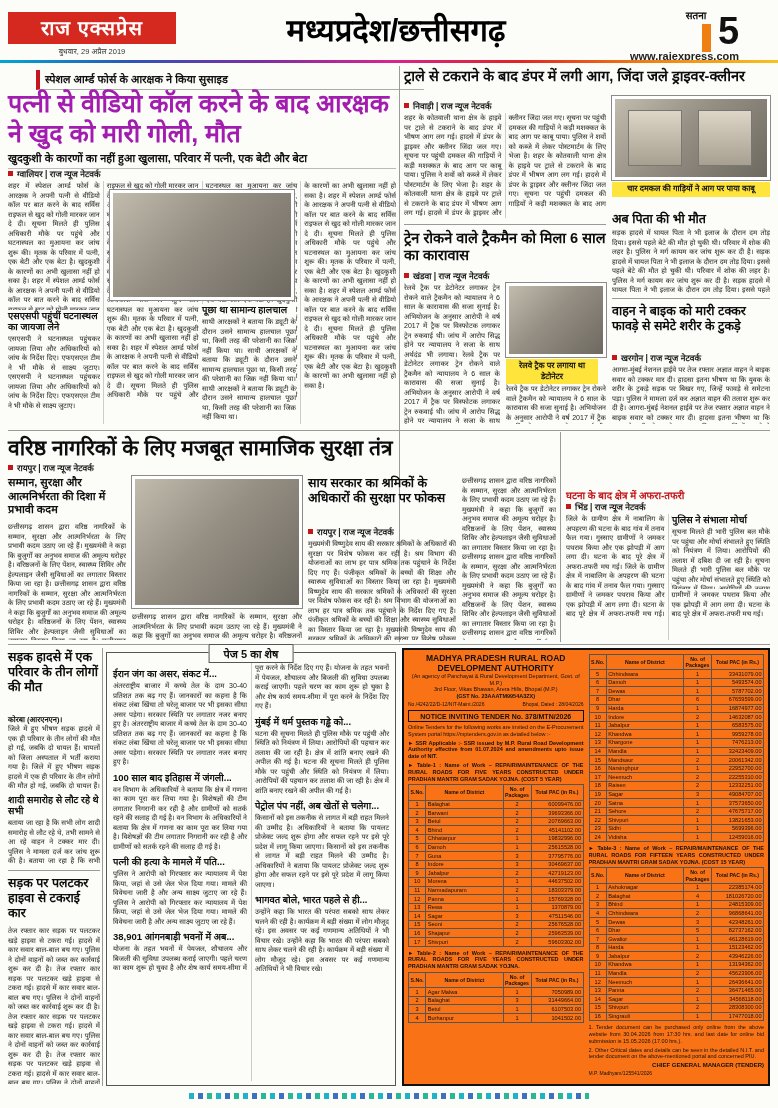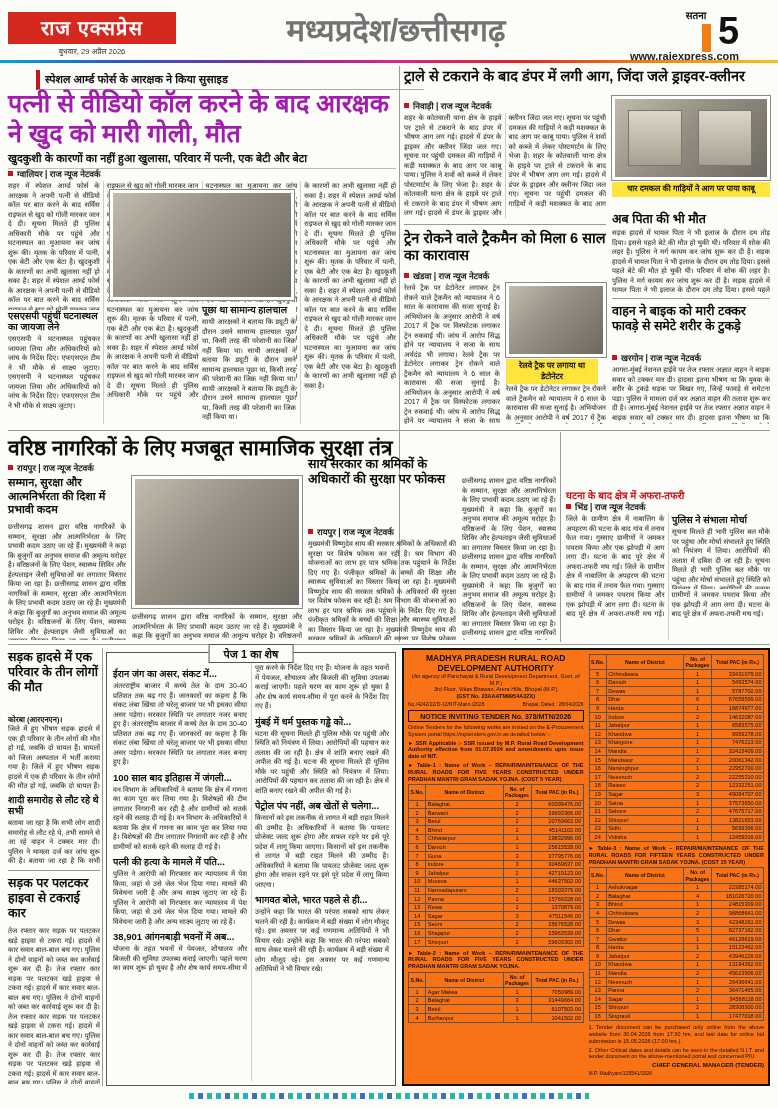--- a/index.html
+++ b/index.html
@@ -12,21 +12,21 @@
   .cols4{column-count:4;column-gap:7px;column-rule:1px solid #ccc;}
   .byline{font-size:8.5px;font-weight:bold;color:#222;display:flex;align-items:center;gap:4px;}
   .byline::before{content:"";width:5px;height:5px;background:#c4161c;display:inline-block;flex:0 0 auto;}
   .photo{background:linear-gradient(135deg,#c2bcae,#948e83 45%,#6e6960);outline:1px solid #8b8b8b;border:3px solid #fff;}
   .cap{background:#ffe43c;font-weight:bold;font-size:8px;line-height:10.5px;padding:2px 3px;text-align:center;color:#111;}
   .crosshead{font-weight:bold;font-size:9.5px;line-height:11px;color:#111;}
   .hline{background:#9a9a9a;height:1px;}
   .vline{background:#9a9a9a;width:1px;}
   .masthead-red{background:#d5281e;color:#fff;font-weight:800;font-size:20px;text-align:center;line-height:32px;letter-spacing:1px;}
   .dateline{font-size:7.5px;text-align:center;color:#333;margin-top:2px;}
-  .section-title{font-size:31px;font-weight:800;text-align:center;color:#737373;}
+  .section-title{font-size:31px;font-weight:800;text-align:center;color:#000000;}
   .edition-name{font-size:10px;font-weight:bold;text-align:center;}
   .page-number{font-size:38px;font-weight:800;line-height:38px;}
   .website{font-size:11px;font-weight:bold;text-align:left;color:#222;}
   .rainbow{background:linear-gradient(90deg,#00a7d0,#2d55b8,#7b2fa3,#d6248f,#e02424,#f07f13,#f7c31e);}
   .kicker{border-left:4px solid #c4161c;border-bottom:1px solid #aaa;padding:1px 0 3px 5px;font-size:11px;font-weight:bold;}
   .lead-head{color:#a21caf;font-size:25px;line-height:30px;font-weight:800;}
   .lead-sub{font-size:11px;font-weight:bold;border-bottom:1px solid #bbb;padding-bottom:3px;}
   .head-md{font-size:14.5px;line-height:17px;font-weight:800;color:#0d0d0d;}
   .head-sm{font-size:12.5px;line-height:15px;font-weight:800;color:#0d0d0d;}
   .band-head{font-size:21px;line-height:24px;font-weight:800;color:#0d0d0d;}
@@ -57,21 +57,21 @@
   .dotstrip{background:repeating-linear-gradient(90deg,#1fb3c9 0 5px,#fcfcf9 5px 9px,#3f6fbf 9px 14px,#fcfcf9 14px 18px,#29b893 18px 23px,#fcfcf9 23px 27px);}
   .facebox{position:absolute;background:linear-gradient(180deg,#ddd6c6,#a79f8f);outline:1px solid #777;}
 </style>
 </head>
 <body>
 
 <div class="page">
 
   <div class="abs" style="left:8px;top:12px;width:168px;">
     <div class="masthead-red">राज एक्सप्रेस</div>
-    <div class="dateline">बुधवार, 29 अप्रैल 2026</div>
+    <div class="dateline">बुधवार, 29 अप्रैल 2019</div>
   </div>
   <div class="abs section-title" style="left:186px;top:8px;width:420px;">मध्यप्रदेश/छत्तीसगढ़</div>
   <div class="abs edition-name" style="left:676px;top:8px;width:40px;">सतना</div>
   <div class="abs" style="left:702px;top:24px;width:9px;height:28px;background:#f07f13;"></div>
   <div class="abs page-number" style="left:718px;top:12px;">5</div>
   <div class="abs website" style="left:630px;top:50px;width:140px;">www.rajexpress.com</div>
   <div class="abs rainbow" style="left:0;top:60px;width:778px;height:3px;"></div>
 
   <div class="abs kicker" style="left:8px;top:70px;width:388px;margin-left:28px;">स्पेशल आर्म्ड फोर्स के आरक्षक ने किया सुसाइड</div>
   <div class="abs lead-head" style="left:8px;top:88px;width:388px;">पत्नी से वीडियो कॉल करने के बाद आरक्षक ने खुद को मारी गोली, मौत</div>
@@ -115,21 +115,21 @@
   <div class="abs byline" style="left:612px;top:352px;">खरगोन | राज न्यूज नेटवर्क</div>
   <div class="abs bodytext" style="left:612px;top:365px;width:158px;height:59px;">आगरा-मुंबई नेशनल हाईवे पर तेज रफ्तार अज्ञात वाहन ने बाइक सवार को टक्कर मार दी। हादसा इतना भीषण था कि युवक के शरीर के टुकड़े सड़क पर बिखर गए, जिन्हें फावड़े से समेटना पड़ा। पुलिस ने मामला दर्ज कर अज्ञात वाहन की तलाश शुरू कर दी है। आगरा-मुंबई नेशनल हाईवे पर तेज रफ्तार अज्ञात वाहन ने बाइक सवार को टक्कर मार दी। हादसा इतना भीषण था कि युवक के शरीर के टुकड़े सड़क पर बिखर गए, जिन्हें फावड़े से समेटना पड़ा। पुलिस ने मामला दर्ज कर अज्ञात वाहन की तलाश शुरू कर दी है। आगरा-मुंबई नेशनल हाईवे पर तेज रफ्तार अज्ञात वाहन ने बाइक सवार को टक्कर मार दी। हादसा इतना भीषण था कि युवक के शरीर के टुकड़े सड़क पर बिखर गए, जिन्हें फावड़े से समेटना पड़ा। पुलिस ने मामला दर्ज कर अज्ञात वाहन की तलाश शुरू कर दी है।</div>
 
   <div class="abs hline" style="left:8px;top:430px;width:762px;"></div>
   <div class="abs band-head" style="left:8px;top:436px;width:460px;">वरिष्ठ नागरिकों के लिए मजबूत सामाजिक सुरक्षा तंत्र</div>
   <div class="abs byline" style="left:8px;top:462px;">रायपुर | राज न्यूज नेटवर्क</div>
   <div class="abs" style="left:8px;top:476px;width:118px;font-size:11px;line-height:13.5px;font-weight:bold;">सम्मान, सुरक्षा और आत्मनिर्भरता की दिशा में प्रभावी कदम</div>
   <div class="abs bodytext" style="left:8px;top:522px;width:118px;height:118px;">छत्तीसगढ़ शासन द्वारा वरिष्ठ नागरिकों के सम्मान, सुरक्षा और आत्मनिर्भरता के लिए प्रभावी कदम उठाए जा रहे हैं। मुख्यमंत्री ने कहा कि बुजुर्गों का अनुभव समाज की अमूल्य धरोहर है। वरिष्ठजनों के लिए पेंशन, स्वास्थ्य शिविर और हेल्पलाइन जैसी सुविधाओं का लगातार विस्तार किया जा रहा है। छत्तीसगढ़ शासन द्वारा वरिष्ठ नागरिकों के सम्मान, सुरक्षा और आत्मनिर्भरता के लिए प्रभावी कदम उठाए जा रहे हैं। मुख्यमंत्री ने कहा कि बुजुर्गों का अनुभव समाज की अमूल्य धरोहर है। वरिष्ठजनों के लिए पेंशन, स्वास्थ्य शिविर और हेल्पलाइन जैसी सुविधाओं का लगातार विस्तार किया जा रहा है। छत्तीसगढ़ शासन द्वारा वरिष्ठ नागरिकों के सम्मान, सुरक्षा और आत्मनिर्भरता के लिए प्रभावी कदम उठाए जा रहे हैं। मुख्यमंत्री ने कहा कि बुजुर्गों का अनुभव समाज की अमूल्य धरोहर है। वरिष्ठजनों के लिए पेंशन, स्वास्थ्य शिविर और हेल्पलाइन जैसी सुविधाओं का लगातार विस्तार किया जा रहा है। छत्तीसगढ़ शासन द्वारा वरिष्ठ नागरिकों के सम्मान, सुरक्षा और आत्मनिर्भरता के लिए प्रभावी कदम उठाए जा रहे हैं। मुख्यमंत्री ने कहा कि बुजुर्गों का अनुभव समाज की अमूल्य धरोहर है। वरिष्ठजनों के लिए पेंशन, स्वास्थ्य शिविर और हेल्पलाइन जैसी सुविधाओं का लगातार विस्तार किया जा रहा है।</div>
   <div class="abs photo" style="left:132px;top:476px;width:170px;height:132px;"></div>
   <div class="abs bodytext" style="left:132px;top:612px;width:170px;height:28px;">छत्तीसगढ़ शासन द्वारा वरिष्ठ नागरिकों के सम्मान, सुरक्षा और आत्मनिर्भरता के लिए प्रभावी कदम उठाए जा रहे हैं। मुख्यमंत्री ने कहा कि बुजुर्गों का अनुभव समाज की अमूल्य धरोहर है। वरिष्ठजनों के लिए पेंशन, स्वास्थ्य शिविर और हेल्पलाइन जैसी सुविधाओं का लगातार विस्तार किया जा रहा है। छत्तीसगढ़ शासन द्वारा वरिष्ठ नागरिकों के सम्मान, सुरक्षा और आत्मनिर्भरता के लिए प्रभावी कदम उठाए जा रहे हैं। मुख्यमंत्री ने कहा कि बुजुर्गों का अनुभव समाज की अमूल्य धरोहर है। वरिष्ठजनों के लिए पेंशन, स्वास्थ्य शिविर और हेल्पलाइन जैसी सुविधाओं का लगातार विस्तार किया जा रहा है।</div>
-  <div class="abs head-sm" style="left:308px;top:457px;width:148px;">साय सरकार का श्रमिकों के अधिकारों की सुरक्षा पर फोकस</div>
+  <div class="abs head-sm" style="left:308px;top:476px;width:148px;">साय सरकार का श्रमिकों के अधिकारों की सुरक्षा पर फोकस</div>
   <div class="abs byline" style="left:308px;top:526px;">रायपुर | राज न्यूज नेटवर्क</div>
   <div class="abs bodytext" style="left:308px;top:539px;width:148px;height:101px;">मुख्यमंत्री विष्णुदेव साय की सरकार श्रमिकों के अधिकारों की सुरक्षा पर विशेष फोकस कर रही है। श्रम विभाग की योजनाओं का लाभ हर पात्र श्रमिक तक पहुंचाने के निर्देश दिए गए हैं। पंजीकृत श्रमिकों के बच्चों की शिक्षा और स्वास्थ्य सुविधाओं का विस्तार किया जा रहा है। मुख्यमंत्री विष्णुदेव साय की सरकार श्रमिकों के अधिकारों की सुरक्षा पर विशेष फोकस कर रही है। श्रम विभाग की योजनाओं का लाभ हर पात्र श्रमिक तक पहुंचाने के निर्देश दिए गए हैं। पंजीकृत श्रमिकों के बच्चों की शिक्षा और स्वास्थ्य सुविधाओं का विस्तार किया जा रहा है। मुख्यमंत्री विष्णुदेव साय की सरकार श्रमिकों के अधिकारों की सुरक्षा पर विशेष फोकस कर रही है। श्रम विभाग की योजनाओं का लाभ हर पात्र श्रमिक तक पहुंचाने के निर्देश दिए गए हैं। पंजीकृत श्रमिकों के बच्चों की शिक्षा और स्वास्थ्य सुविधाओं का विस्तार किया जा रहा है।</div>
   <div class="abs bodytext" style="left:462px;top:476px;width:94px;height:164px;">छत्तीसगढ़ शासन द्वारा वरिष्ठ नागरिकों के सम्मान, सुरक्षा और आत्मनिर्भरता के लिए प्रभावी कदम उठाए जा रहे हैं। मुख्यमंत्री ने कहा कि बुजुर्गों का अनुभव समाज की अमूल्य धरोहर है। वरिष्ठजनों के लिए पेंशन, स्वास्थ्य शिविर और हेल्पलाइन जैसी सुविधाओं का लगातार विस्तार किया जा रहा है। छत्तीसगढ़ शासन द्वारा वरिष्ठ नागरिकों के सम्मान, सुरक्षा और आत्मनिर्भरता के लिए प्रभावी कदम उठाए जा रहे हैं। मुख्यमंत्री ने कहा कि बुजुर्गों का अनुभव समाज की अमूल्य धरोहर है। वरिष्ठजनों के लिए पेंशन, स्वास्थ्य शिविर और हेल्पलाइन जैसी सुविधाओं का लगातार विस्तार किया जा रहा है। छत्तीसगढ़ शासन द्वारा वरिष्ठ नागरिकों के सम्मान, सुरक्षा और आत्मनिर्भरता के लिए प्रभावी कदम उठाए जा रहे हैं। मुख्यमंत्री ने कहा कि बुजुर्गों का अनुभव समाज की अमूल्य धरोहर है। वरिष्ठजनों के लिए पेंशन, स्वास्थ्य शिविर और हेल्पलाइन जैसी सुविधाओं का लगातार विस्तार किया जा रहा है। छत्तीसगढ़ शासन द्वारा वरिष्ठ नागरिकों के सम्मान, सुरक्षा और आत्मनिर्भरता के लिए प्रभावी कदम उठाए जा रहे हैं। मुख्यमंत्री ने कहा कि बुजुर्गों का अनुभव समाज की अमूल्य धरोहर है। वरिष्ठजनों के लिए पेंशन, स्वास्थ्य शिविर और हेल्पलाइन जैसी सुविधाओं का लगातार विस्तार किया जा रहा है।</div>
   <div class="abs vline" style="left:560px;top:432px;height:210px;"></div>
 
   <div class="abs red-sub" style="left:566px;top:488px;width:204px;">घटना के बाद क्षेत्र में अफरा-तफरी</div>
   <div class="abs byline" style="left:566px;top:501px;">भिंड | राज न्यूज नेटवर्क</div>
   <div class="abs bodytext cols2" style="left:566px;top:514px;width:204px;height:126px;">जिले के ग्रामीण क्षेत्र में नाबालिग के अपहरण की घटना के बाद गांव में तनाव फैल गया। गुस्साए ग्रामीणों ने जमकर पथराव किया और एक झोपड़ी में आग लगा दी। घटना के बाद पूरे क्षेत्र में अफरा-तफरी मच गई। जिले के ग्रामीण क्षेत्र में नाबालिग के अपहरण की घटना के बाद गांव में तनाव फैल गया। गुस्साए ग्रामीणों ने जमकर पथराव किया और एक झोपड़ी में आग लगा दी। घटना के बाद पूरे क्षेत्र में अफरा-तफरी मच गई। जिले के ग्रामीण क्षेत्र में नाबालिग के अपहरण की घटना के बाद गांव में तनाव फैल गया। गुस्साए ग्रामीणों ने जमकर पथराव किया और एक झोपड़ी में आग लगा दी। घटना के बाद पूरे क्षेत्र में अफरा-तफरी मच गई। जिले के ग्रामीण क्षेत्र में नाबालिग के अपहरण की घटना के बाद गांव में तनाव फैल गया। गुस्साए ग्रामीणों ने जमकर पथराव किया और एक झोपड़ी में आग लगा दी। घटना के बाद पूरे क्षेत्र में अफरा-तफरी मच गई।</div>
   <div class="abs overlay" style="left:672px;top:514px;width:98px;height:76px;">
     <div class="crosshead">पुलिस ने संभाला मोर्चा</div>
@@ -142,21 +142,21 @@
   <div class="abs" style="left:8px;top:714px;width:92px;font-size:7.5px;font-weight:bold;">कोरबा (आरएनएन)।</div>
   <div class="abs bodytext" style="left:8px;top:724px;width:92px;height:66px;">जिले में हुए भीषण सड़क हादसे में एक ही परिवार के तीन लोगों की मौत हो गई, जबकि दो घायल हैं। घायलों को जिला अस्पताल में भर्ती कराया गया है। जिले में हुए भीषण सड़क हादसे में एक ही परिवार के तीन लोगों की मौत हो गई, जबकि दो घायल हैं। घायलों को जिला अस्पताल में भर्ती कराया गया है।</div>
   <div class="abs crosshead" style="left:8px;top:794px;width:92px;">शादी समारोह से लौट रहे थे सभी</div>
   <div class="abs bodytext" style="left:8px;top:818px;width:92px;height:48px;">बताया जा रहा है कि सभी लोग शादी समारोह से लौट रहे थे, तभी सामने से आ रहे वाहन ने टक्कर मार दी। पुलिस ने मामला दर्ज कर जांच शुरू की है। बताया जा रहा है कि सभी लोग शादी समारोह से लौट रहे थे, तभी सामने से आ रहे वाहन ने टक्कर मार दी। पुलिस ने मामला दर्ज कर जांच शुरू की है।</div>
   <div class="abs hline" style="left:8px;top:870px;width:92px;"></div>
   <div class="abs head-sm" style="left:8px;top:876px;width:92px;">सड़क पर पलटकर हाइवा से टकराई कार</div>
   <div class="abs bodytext" style="left:8px;top:926px;width:92px;height:158px;">तेज रफ्तार कार सड़क पर पलटकर खड़े हाइवा से टकरा गई। हादसे में कार सवार बाल-बाल बच गए। पुलिस ने दोनों वाहनों को जब्त कर कार्रवाई शुरू कर दी है। तेज रफ्तार कार सड़क पर पलटकर खड़े हाइवा से टकरा गई। हादसे में कार सवार बाल-बाल बच गए। पुलिस ने दोनों वाहनों को जब्त कर कार्रवाई शुरू कर दी है। तेज रफ्तार कार सड़क पर पलटकर खड़े हाइवा से टकरा गई। हादसे में कार सवार बाल-बाल बच गए। पुलिस ने दोनों वाहनों को जब्त कर कार्रवाई शुरू कर दी है। तेज रफ्तार कार सड़क पर पलटकर खड़े हाइवा से टकरा गई। हादसे में कार सवार बाल-बाल बच गए। पुलिस ने दोनों वाहनों को जब्त कर कार्रवाई शुरू कर दी है। तेज रफ्तार कार सड़क पर पलटकर खड़े हाइवा से टकरा गई। हादसे में कार सवार बाल-बाल बच गए। पुलिस ने दोनों वाहनों को जब्त कर कार्रवाई शुरू कर दी है।</div>
   <div class="abs vline" style="left:102px;top:648px;height:438px;"></div>
 
   <div class="abs p1box" style="left:106px;top:652px;width:290px;height:434px;">
-    <div class="p1title">पेज 1 का शेष</div>
+    <div class="p1title">पेज 5 का शेष</div>
     <div class="p1content">
       <div class="p1head">ईरान जंग का असर, संकट में...</div>
       <div class="p1text">अंतरराष्ट्रीय बाजार में कच्चे तेल के दाम 30-40 प्रतिशत तक बढ़ गए हैं। जानकारों का कहना है कि संकट लंबा खिंचा तो घरेलू बाजार पर भी इसका सीधा असर पड़ेगा। सरकार स्थिति पर लगातार नजर बनाए हुए है। अंतरराष्ट्रीय बाजार में कच्चे तेल के दाम 30-40 प्रतिशत तक बढ़ गए हैं। जानकारों का कहना है कि संकट लंबा खिंचा तो घरेलू बाजार पर भी इसका सीधा असर पड़ेगा। सरकार स्थिति पर लगातार नजर बनाए हुए है।</div>
       <div class="p1head">100 साल बाद इतिहास में जंगली...</div>
       <div class="p1text">वन विभाग के अधिकारियों ने बताया कि क्षेत्र में गणना का काम पूरा कर लिया गया है। विशेषज्ञों की टीम लगातार निगरानी कर रही है और ग्रामीणों को सतर्क रहने की सलाह दी गई है। वन विभाग के अधिकारियों ने बताया कि क्षेत्र में गणना का काम पूरा कर लिया गया है। विशेषज्ञों की टीम लगातार निगरानी कर रही है और ग्रामीणों को सतर्क रहने की सलाह दी गई है।</div>
       <div class="p1head">पत्नी की हत्या के मामले में पति...</div>
       <div class="p1text">पुलिस ने आरोपी को गिरफ्तार कर न्यायालय में पेश किया, जहां से उसे जेल भेज दिया गया। मामले की विवेचना जारी है और अन्य साक्ष्य जुटाए जा रहे हैं। पुलिस ने आरोपी को गिरफ्तार कर न्यायालय में पेश किया, जहां से उसे जेल भेज दिया गया। मामले की विवेचना जारी है और अन्य साक्ष्य जुटाए जा रहे हैं।</div>
       <div class="p1head">38,901 आंगनबाड़ी भवनों में अब...</div>
       <div class="p1text">योजना के तहत भवनों में पेयजल, शौचालय और बिजली की सुविधा उपलब्ध कराई जाएगी। पहले चरण का काम शुरू हो चुका है और शेष कार्य समय-सीमा में पूरा करने के निर्देश दिए गए हैं। योजना के तहत भवनों में पेयजल, शौचालय और बिजली की सुविधा उपलब्ध कराई जाएगी। पहले चरण का काम शुरू हो चुका है और शेष कार्य समय-सीमा में पूरा करने के निर्देश दिए गए हैं।</div>
       <div class="p1head">मुंबई में धर्म पुस्तक गड्ढे को...</div>

